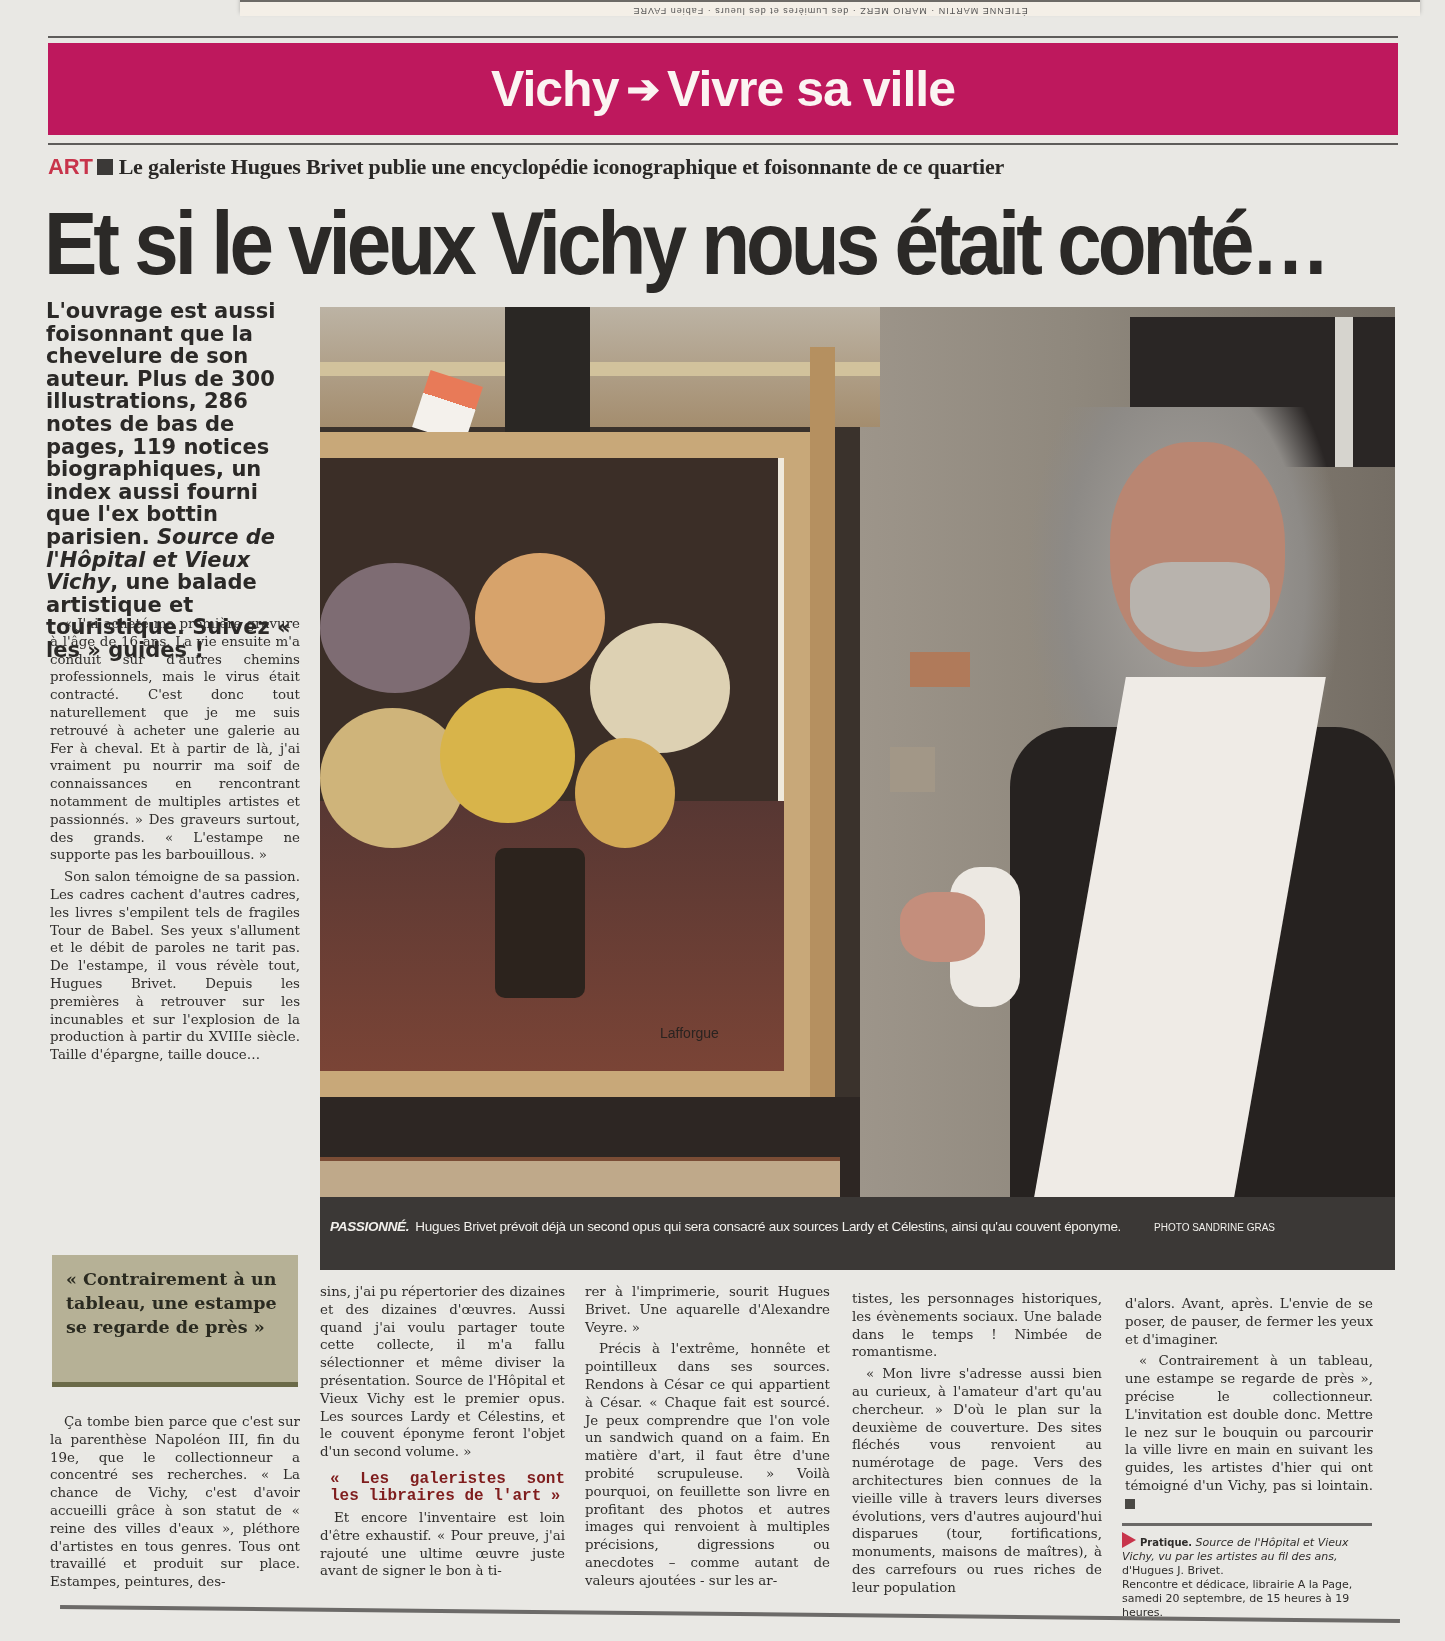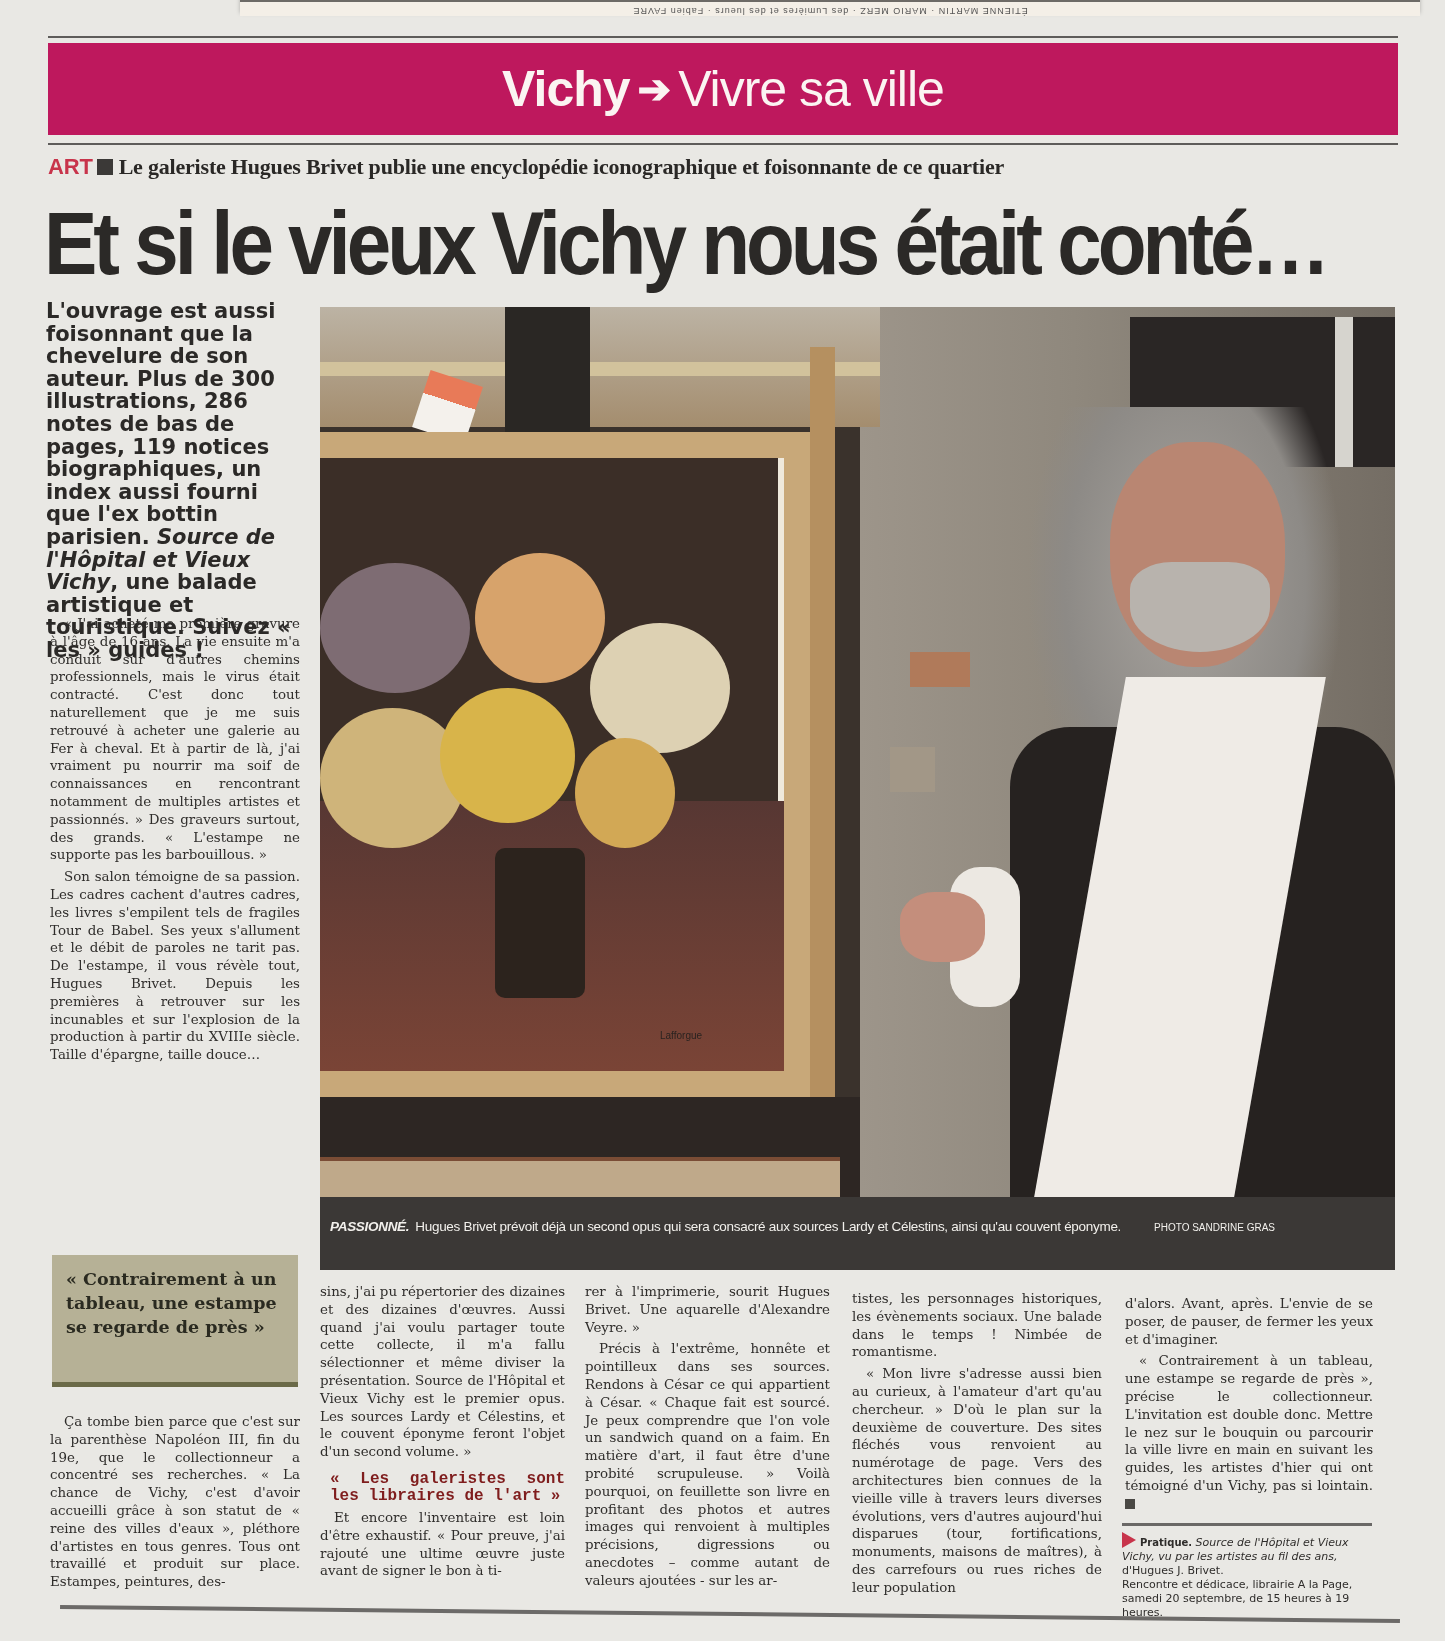--- a/index.html
+++ b/index.html
@@ -21,21 +21,21 @@
     }
     .rule { position: absolute; left: 48px; width: 1350px; height: 2px; background: #5e5c5a; }
     .banner {
       position: absolute; left: 48px; top: 43px; width: 1350px; height: 92px;
       background: #be185d;
       display: flex; align-items: center; justify-content: center;
       font-family: "Liberation Sans", sans-serif; font-weight: bold;
       color: #fbf4f2; font-size: 50px; letter-spacing: -1px;
     }
     .banner .arrow { font-size: 40px; margin: 0 8px; }
-    .banner .section { font-weight: normal; }
+    .banner .section { font-weight: bold; }
     .kicker {
       position: absolute; left: 48px; top: 154px; width: 1350px;
       font-family: "Liberation Serif", serif; font-weight: bold; font-size: 22px; color: #2a2826;
       letter-spacing: -0.2px;
     }
     .kicker .tag { color: #c8344b; font-family: "Liberation Sans", sans-serif; font-size: 22px; }
     .kicker .sq { display: inline-block; width: 16px; height: 16px; background: #3b3937; margin: 0 6px 0 4px; vertical-align: -1px; }
     .headline {
       position: absolute; left: 44px; top: 192px; width: 1360px;
       font-family: "Liberation Sans", sans-serif; font-weight: bold;
@@ -80,21 +80,21 @@
     .photo .window { position: absolute; left: 810px; top: 10px; width: 265px; height: 150px; background: #2a2625; }
     .photo .window-bar { position: absolute; left: 1015px; top: 10px; width: 18px; height: 150px; background: #d6d4ce; }
     .photo .shelf-top { position: absolute; left: 0; top: 0; width: 560px; height: 120px; background: linear-gradient(180deg,#bcb3a4,#a48d6e); }
     .photo .shelf-rim { position: absolute; left: 0; top: 55px; width: 560px; height: 14px; background: #d2c29c; }
     .photo .camera { position: absolute; left: 185px; top: 0; width: 85px; height: 140px; background: #2a2724; }
     .photo .tag { position: absolute; left: 100px; top: 70px; width: 55px; height: 60px; background: linear-gradient(180deg,#e87a58 40%,#f4f1ec 40%); transform: rotate(18deg); }
     .photo .frame { position: absolute; left: 0; top: 125px; width: 490px; height: 665px; border: 26px solid #c8a879; border-left: none; background: #3b2e27; box-shadow: inset -6px -6px 0 #efe9dc; }
     .photo .frame .table-cloth { position: absolute; left: 0; bottom: 0; width: 100%; height: 270px; background: linear-gradient(180deg,#573733,#7a4436); }
     .photo .flower { position: absolute; border-radius: 50%; }
     .photo .vase { position: absolute; left: 175px; top: 390px; width: 90px; height: 150px; background: #2c231d; border-radius: 10px; }
-    .photo .sig { position: absolute; left: 340px; bottom: 30px; font-family: "Liberation Sans", sans-serif; font-size: 10px; color: #2a2320; }
+    .photo .sig { position: absolute; left: 340px; bottom: 30px; font-family: "Liberation Sans", sans-serif; font-size: 14px; color: #2a2320; }
     .photo .frame-right { position: absolute; left: 490px; top: 40px; width: 25px; height: 850px; background: #b59060; }
     .photo .lower-dark { position: absolute; left: 0; top: 790px; width: 540px; height: 100px; background: #2d2623; }
     .photo .lower-frame { position: absolute; left: 0; top: 850px; width: 520px; height: 40px; background: #bfa98a; border-top: 4px solid #7a4c35; }
     .photo .switch1 { position: absolute; left: 590px; top: 345px; width: 60px; height: 35px; background: #b07a5a; }
     .photo .switch2 { position: absolute; left: 570px; top: 440px; width: 45px; height: 45px; background: #a29787; }
     .photo .man-hair { position: absolute; left: 710px; top: 100px; width: 310px; height: 440px; background: radial-gradient(ellipse at 50% 40%, #a8a49f 0%, #8d8a86 55%, transparent 72%); }
     .photo .man-face { position: absolute; left: 790px; top: 135px; width: 175px; height: 225px; background: #b98672; border-radius: 45% 45% 48% 48%; }
     .photo .man-beard { position: absolute; left: 810px; top: 255px; width: 140px; height: 90px; background: #b8b3ad; border-radius: 30% 30% 50% 50%; }
     .photo .vest { position: absolute; left: 690px; top: 420px; width: 385px; height: 470px; background: #262220; border-radius: 60px 60px 0 0; }
     .photo .shirt { position: absolute; left: 760px; top: 370px; width: 200px; height: 520px; background: #efebe6; transform: skewX(-10deg); }

